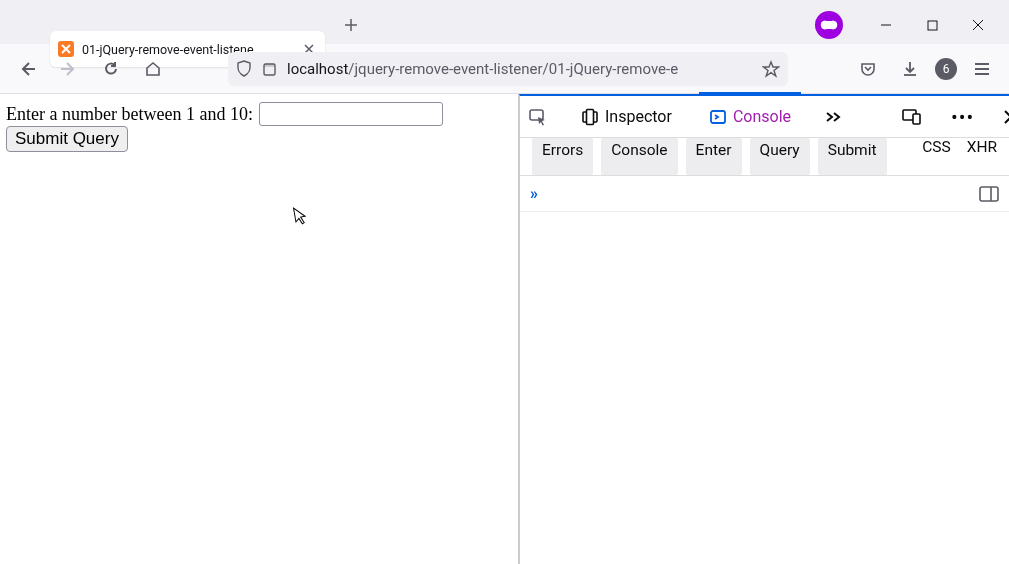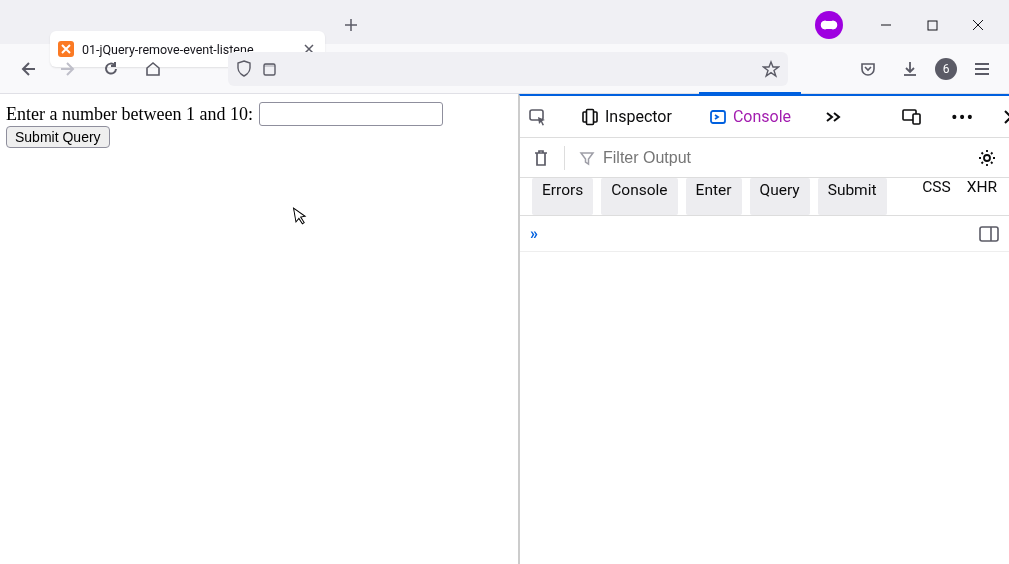--- a/index.html
+++ b/index.html
@@ -84,21 +84,21 @@
       font-size:18px; color:#000; border-right:1px solid #ccc;
       position:relative;
     }
     .page-content .row1{ display:flex; align-items:center; gap:6px; }
     .page-content input[type=number]{
       width:184px; height:24px; border:1px solid #8f8f9d;
       border-radius: 3px;
       font-size:14px; padding:0 4px;
     }
     .page-content button.submit{
-      font-family: Arial, sans-serif; font-size:14px;
+      font-family: Arial, sans-serif; font-size:17px;
       padding:2px 8px; border:1px solid #8f8f9d; background:#efefef;
       border-radius:4px;
     }
     .cursor-arrow{
       position:absolute; left:294px; top:112px;
       font-size:18px; color:#000; transform: rotate(-10deg);
     }
     
     .devtools{
       width:490px; display:flex; flex-direction:column;
@@ -225,20 +225,21 @@
       <svg width="16" height="18" viewBox="0 0 16 18">
           <path d="M8 1 L14 3 V8 C14 13 8 16 8 16 C8 16 2 13 2 8 V3 Z" fill="none" stroke="#5b5b66" stroke-width="1.4"></path>
         </svg>
     </span>
     <span class="lock">
       <svg width="15" height="16" viewBox="0 0 15 16">
           <rect x="2" y="3" width="11" height="11" rx="1.5" fill="none" stroke="#5b5b66" stroke-width="1.4"></rect>
           <rect x="2" y="3" width="11" height="3" fill="#5b5b66" opacity="0.25"></rect>
         </svg>
     </span>
+    <span class="url-text"><span class="host">localhost</span><span>/jquery-remove-event-listener/01-jQuery-remove-e</span></span>
     <span class="star">
       <svg width="18" height="18" viewBox="0 0 18 18">
           <path d="M9 2 L11 7 L16.5 7 L12 10.5 L13.8 16 L9 12.6 L4.2 16 L6 10.5 L1.5 7 L7 7 Z" fill="none" stroke="#5b5b66" stroke-width="1.4"></path>
         </svg>
     </span>
   </div>
   <div class="right-icons">
     <div class="nav-btn">
       <svg width="18" height="18" viewBox="0 0 18 18">
           <path d="M3 4 H15 V9 A6 6 0 0 1 3 9 Z" fill="none" stroke="#5b5b66" stroke-width="1.6"></path>
@@ -315,42 +316,20 @@
           </svg>
       </span>
       <span class="dt-icon" style="font-size:20px;letter-spacing:1px;color:#0c0c0d;">•••</span>
       <span class="dt-icon">
         <svg width="16" height="16" viewBox="0 0 16 16">
             <path d="M2 2 L14 14 M14 2 L2 14" stroke="#0c0c0d" stroke-width="2"></path>
           </svg>
       </span>
     </div>
 
-    <div class="dt-toolbar">
-      <span class="trash">
-        <svg width="18" height="20" viewBox="0 0 18 20">
-            <path d="M3 5 H15 M7 5 V3 H11 V5 M5 5 V17 H13 V5" fill="none" stroke="#5b5b66" stroke-width="1.7"></path>
-          </svg>
-      </span>
-      <div class="sep"></div>
-      <div class="filter-wrap">
-        <span>
-          <svg width="16" height="16" viewBox="0 0 16 16">
-              <path d="M2 3 H14 L9.5 9 V14 L6.5 12 V9 Z" fill="none" stroke="#9e9ea7" stroke-width="1.5"></path>
-            </svg>
-        </span>
-        <input class="filter-input" placeholder="Filter Output" style="">
-      </div>
-      <span class="gear">
-        <svg width="20" height="20" viewBox="0 0 20 20">
-            <circle cx="10" cy="10" r="3" fill="none" stroke="#0c0c0d" stroke-width="1.8"></circle>
-            <path d="M10 2 V4 M10 16 V18 M2 10 H4 M16 10 H18 M4.5 4.5 L6 6 M14 14 L15.5 15.5 M15.5 4.5 L14 6 M6 14 L4.5 15.5" stroke="#0c0c0d" stroke-width="1.8"></path>
-          </svg>
-      </span>
-    </div>
 
     <div class="dt-cats">
       <span class="cat">Errors</span>
       <span class="cat">Console</span>
       <span class="cat">Enter</span>
       <span class="cat">Query</span>
       <span class="cat">Submit</span>
       <div class="cat-right">
         <span>CSS</span>
         <span>XHR</span>

